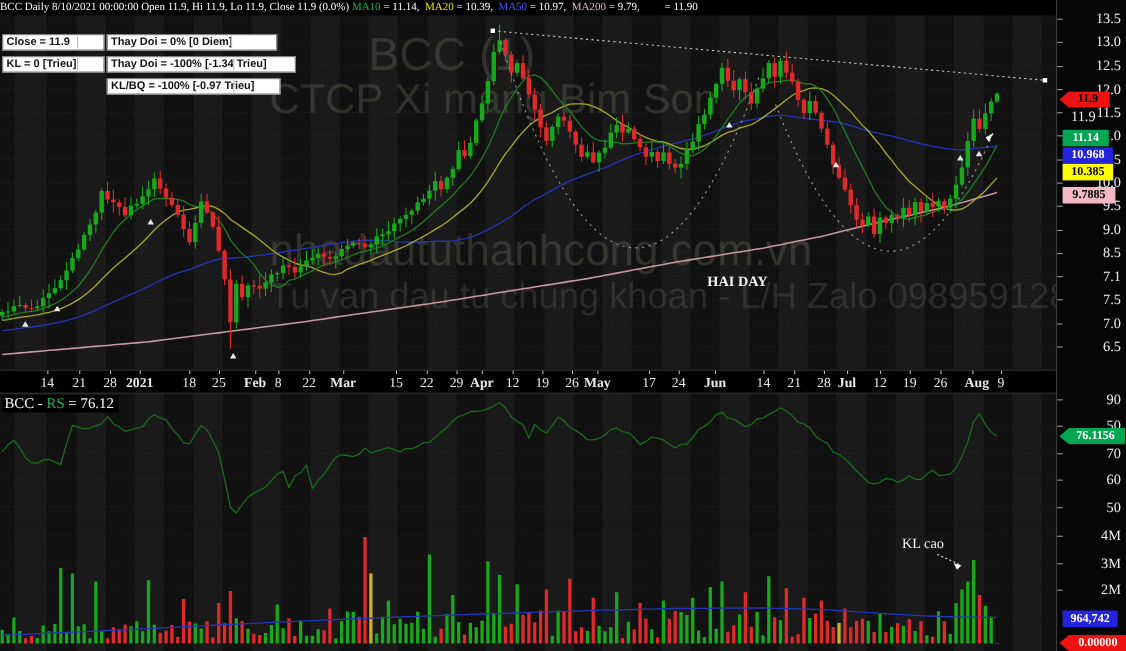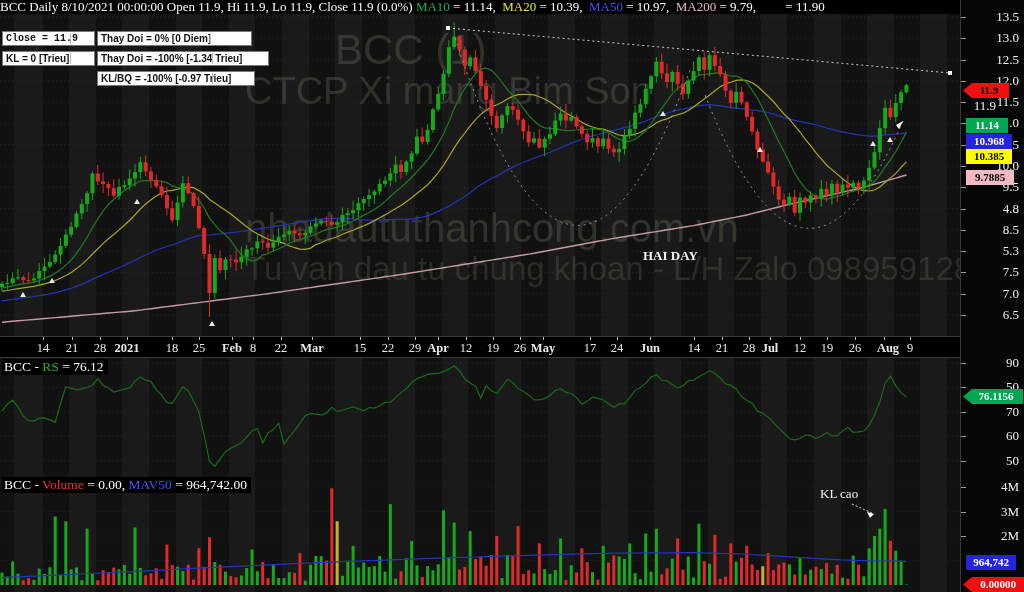--- a/index.html
+++ b/index.html
@@ -1,20 +1,20 @@
 <!DOCTYPE html>
 <html><head>
 <meta charset="utf-8">
 <style>
   html,body{margin:0;padding:0;background:#000;}
   #screen{position:relative;width:1024px;height:592px;background:#000;overflow:hidden;
           font-family:"Liberation Serif","DejaVu Serif",serif;}
   
   #title-bar{position:absolute;left:0;top:0;width:900px;height:14px;background:#000;
-             font-size:13px;line-height:14px;white-space:nowrap;color:#fff;}
+             font-size:10px;line-height:14px;white-space:nowrap;color:#fff;}
   #title-bar span{white-space:pre;}
   
   .panel{position:absolute;left:0;width:960px;
          background:repeating-linear-gradient(90deg,#1a1a1a 0px,#1a1a1a 26.6px,#111 26.6px,#111 53.2px);
          background-position:16px 0;}
   #price-panel{top:14px;height:322px;}
   #rsi-panel{top:358px;height:118px;}
   #volume-panel{top:476px;height:116px;}
   .panel svg{position:absolute;left:0;top:0;}
   
@@ -432,21 +432,21 @@
           <path d="M 137 185 l 3 5 l -6 0 Z" fill="#e8e8e8"></path>
           <path d="M 212 307 l 3 5 l -6 0 Z" fill="#e8e8e8"></path>
           <path d="M 663 97 l 3 5 l -6 0 Z" fill="#e8e8e8"></path>
           <path d="M 760 133 l 3 5 l -6 0 Z" fill="#e8e8e8"></path>
           <path d="M 873 127 l 3 5 l -6 0 Z" fill="#e8e8e8"></path>
           <path d="M 890 123 l 3 5 l -6 0 Z" fill="#e8e8e8"></path>
         </g>
       </svg>
     <div class="chart-note" style="left:643px;top:234px;">HAI DAY</div>
     <div id="info-panel">
-        <div class="info-cell" style="left: 0px; top: 0px; width: 93px; font-family: Liberation Mono, monospace;">Close = 11.9<div class="div1" style="left: 67px;"></div></div>
+        <div class="info-cell" style="left: 0px; top: 0px; width: 93px;">Close = 11.9<div class="div1" style="left: 67px;"></div></div>
         <div class="info-cell" style="left: 0px; top: 20px; width: 93px;">KL = 0 [Trieu]<div class="div1" style="left: 67px;"></div></div>
         <div class="info-cell" style="left: 95px; top: 0px; width: 155px;">Thay Doi = 0% [0 Diem]<div class="div1" style="left: 112px;"></div></div>
         <div class="info-cell" style="left: 95px; top: 20px; width: 172px;">Thay Doi = -100% [-1.34 Trieu]<div class="div1" style="left: 114px;"></div></div>
         <div class="info-cell" style="left: 95px; top: 40px; width: 158px;">KL/BQ = -100% [-0.97 Trieu]<div class="div1" style="left: 114px;"></div></div>
       </div>
   </div>
 
   <div id="date-axis">
       <div class="date-tickmark" style="left: 43px;"></div>
       <div class="date-tick" style="left: 43px;">14</div>
@@ -702,21 +702,20 @@
           <line x1="885.12" y1="109" x2="885.12" y2="33.05" stroke="#17a81b" stroke-width="3"></line>
           <line x1="890.44" y1="109" x2="890.44" y2="64.9" stroke="#e02a2a" stroke-width="3"></line>
           <line x1="895.76" y1="109" x2="895.76" y2="74.7" stroke="#17a81b" stroke-width="3"></line>
           <line x1="901.08" y1="109" x2="901.08" y2="84.5" stroke="#17a81b" stroke-width="3"></line>
           <line x1="906.4000000000001" y1="109" x2="906.4000000000001" y2="108.51" stroke="#17a81b" stroke-width="3"></line>
         </g>
         <polyline points="2.0,101.7 7.3,101.4 12.6,101.2 18.0,100.9 23.3,100.7 28.6,100.4 33.9,100.2 39.2,99.9 44.6,99.7 49.9,99.4 55.2,99.2 60.5,99.0 65.8,98.7 71.2,98.5 76.5,98.2 81.8,98.0 87.1,97.7 92.4,97.5 97.8,97.2 103.1,97.0 108.4,96.8 113.7,96.5 119.0,96.2 124.4,95.9 129.7,95.7 135.0,95.4 140.3,95.1 145.6,94.9 151.0,94.6 156.3,94.3 161.6,94.1 166.9,93.8 172.2,93.5 177.6,93.2 182.9,93.0 188.2,92.7 193.5,92.4 198.8,92.2 204.2,91.9 209.5,91.6 214.8,91.4 220.1,91.1 225.4,90.9 230.8,90.6 236.1,90.4 241.4,90.1 246.7,89.9 252.0,89.6 257.4,89.4 262.7,89.2 268.0,88.9 273.3,88.7 278.6,88.4 284.0,88.2 289.3,87.9 294.6,87.7 299.9,87.4 305.2,87.2 310.6,87.0 315.9,86.7 321.2,86.5 326.5,86.3 331.8,86.1 337.2,85.9 342.5,85.7 347.8,85.5 353.1,85.3 358.4,85.1 363.8,84.9 369.1,84.7 374.4,84.5 379.7,84.3 385.0,84.1 390.4,83.9 395.7,83.7 401.0,83.5 406.3,83.3 411.6,83.1 417.0,82.9 422.3,82.7 427.6,82.5 432.9,82.4 438.2,82.2 443.6,82.0 448.9,81.9 454.2,81.7 459.5,81.5 464.8,81.3 470.2,81.2 475.5,81.0 480.8,80.8 486.1,80.7 491.4,80.5 496.8,80.3 502.1,80.1 507.4,80.0 512.7,79.8 518.0,79.6 523.4,79.5 528.7,79.3 534.0,79.1 539.3,79.0 544.6,78.8 550.0,78.7 555.3,78.6 560.6,78.5 565.9,78.3 571.2,78.2 576.6,78.1 581.9,77.9 587.2,77.8 592.5,77.7 597.8,77.5 603.2,77.4 608.5,77.3 613.8,77.2 619.1,77.1 624.4,77.1 629.8,77.1 635.1,77.0 640.4,77.0 645.7,77.0 651.0,76.9 656.4,76.9 661.7,76.9 667.0,76.8 672.3,76.8 677.6,76.8 683.0,76.7 688.3,76.7 693.6,76.7 698.9,76.8 704.2,77.0 709.6,77.1 714.9,77.2 720.2,77.4 725.5,77.5 730.8,77.7 736.2,77.8 741.5,78.0 746.8,78.1 752.1,78.5 757.4,78.8 762.8,79.2 768.1,79.5 773.4,79.8 778.7,80.2 784.0,80.5 789.4,80.9 794.7,81.2 800.0,81.6 805.3,81.9 810.6,82.2 816.0,82.5 821.3,82.8 826.6,83.1 831.9,83.4 837.2,83.7 842.6,84.0 847.9,84.2 853.2,84.3 858.5,84.5 863.8,84.7 869.2,84.8 874.5,85.0 879.8,85.1 885.1,85.1 890.4,85.2 895.8,85.2 901.1,85.3 906.4,85.4" fill="none" stroke="#2436b8" stroke-width="1.2"></polyline>
         <line x1="852" y1="28" x2="874" y2="38" stroke="#ddd" stroke-width="1" stroke-dasharray="2,2"></line>
         <path d="M 874 38 l -7 -2 l 3 6 Z" fill="#fff"></path>
       </svg>
-    <div class="panel-title" id="vol-title"><span style="color: rgb(255, 255, 255);">BCC - </span><span style="color: rgb(255, 42, 42);">Volume</span><span style="color: rgb(255, 255, 255);"> = 0.00, </span><span style="color: rgb(69, 83, 255);">MAV50</span><span style="color: rgb(255, 255, 255);"> = 964,742.00</span></div>
     <div class="chart-note" style="left:820px;top:10px;font-weight:normal;">KL cao</div>
   </div>
 
   <div id="axis-col">
       <div class="axis-label" style="top: 11px;">13.5</div>
       <div class="axis-tickmark" style="top: 17px;"></div>
       <div class="axis-label" style="top: 32.285px;">13.0</div>
       <div class="axis-tickmark" style="top: 38.285px;"></div>
       <div class="axis-label" style="top: 53.57px;">12.5</div>
       <div class="axis-tickmark" style="top: 59.57px;"></div>
@@ -725,25 +724,25 @@
       <div class="axis-label" style="top: 96.14px;">11.5</div>
       <div class="axis-tickmark" style="top: 102.14px;"></div>
       <div class="axis-label" style="top: 117.425px;">11.0</div>
       <div class="axis-tickmark" style="top: 123.425px;"></div>
       <div class="axis-label" style="top: 138.71px;">10.5</div>
       <div class="axis-tickmark" style="top: 144.71px;"></div>
       <div class="axis-label" style="top: 159.995px;">10.0</div>
       <div class="axis-tickmark" style="top: 165.995px;"></div>
       <div class="axis-label" style="top: 181.28px;">9.5</div>
       <div class="axis-tickmark" style="top: 187.28px;"></div>
-      <div class="axis-label" style="top: 202.565px;">4.8</div>
+      <div class="axis-label" style="top: 202.565px;">9.0</div>
       <div class="axis-tickmark" style="top: 208.565px;"></div>
       <div class="axis-label" style="top: 223.85px;">8.5</div>
       <div class="axis-tickmark" style="top: 229.85px;"></div>
-      <div class="axis-label" style="top: 245.135px;">5.3</div>
+      <div class="axis-label" style="top: 245.135px;">7.1</div>
       <div class="axis-tickmark" style="top: 251.135px;"></div>
       <div class="axis-label" style="top: 266.42px;">7.5</div>
       <div class="axis-tickmark" style="top: 272.42px;"></div>
       <div class="axis-label" style="top: 287.705px;">7.0</div>
       <div class="axis-tickmark" style="top: 293.705px;"></div>
       <div class="axis-label" style="top: 308.99px;">6.5</div>
       <div class="axis-tickmark" style="top: 314.99px;"></div>
       <div class="axis-label" style="top: 357px;">90</div>
       <div class="axis-tickmark" style="top: 363px;"></div>
       <div class="axis-label" style="top: 381.4px;">50</div>

